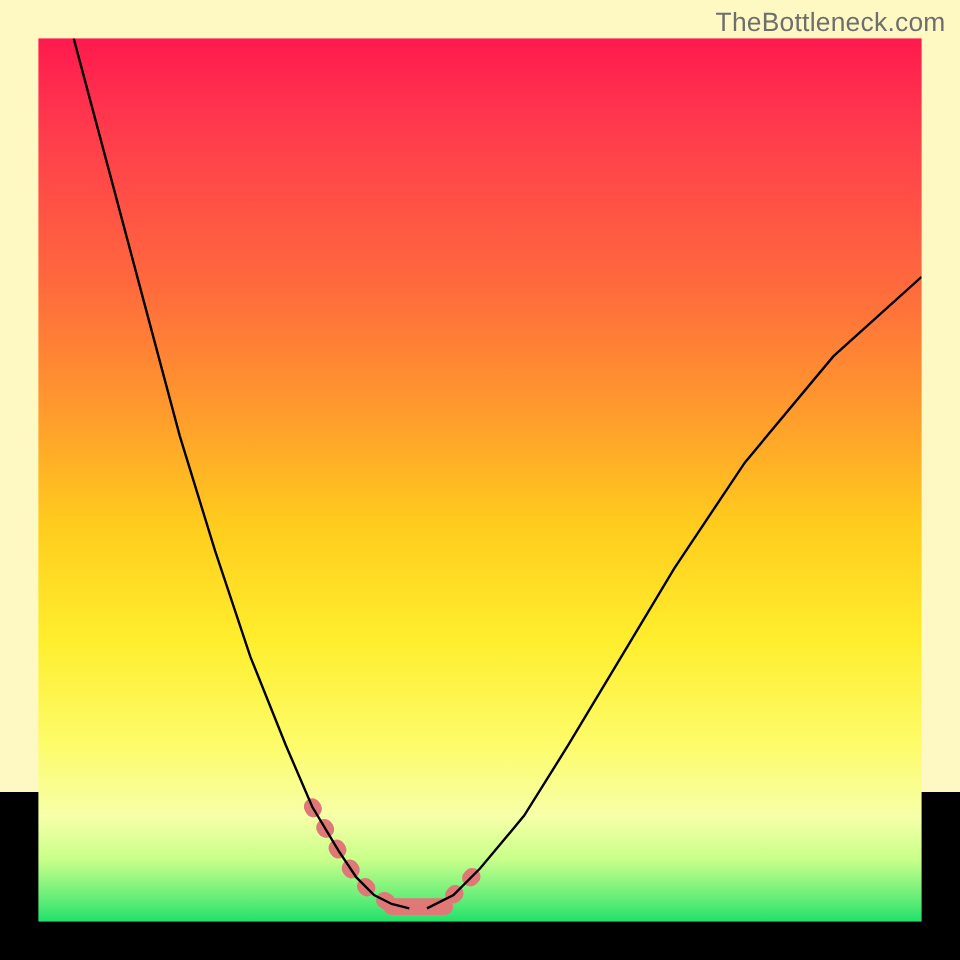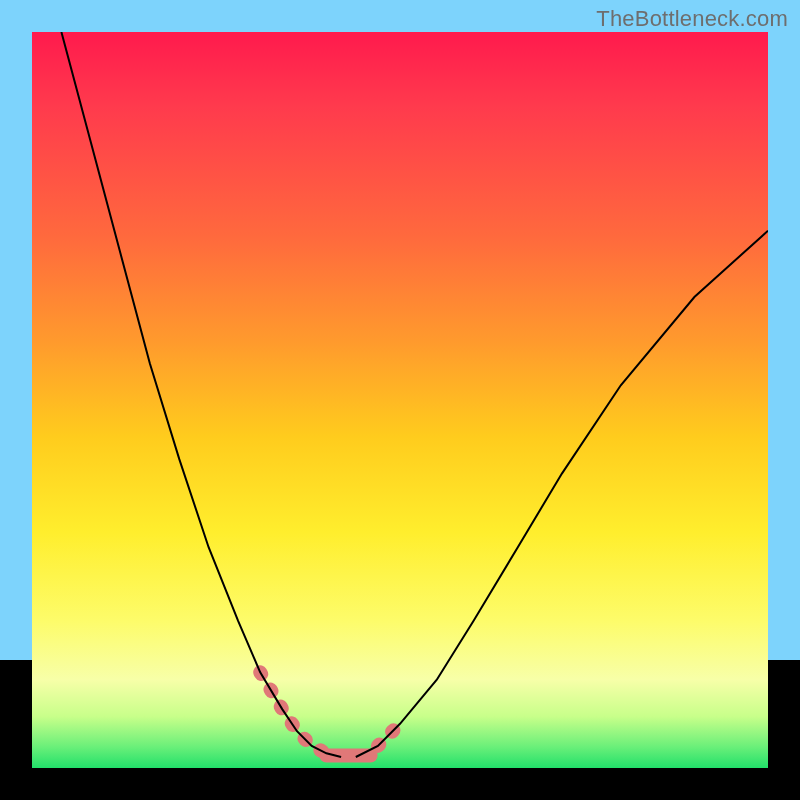--- a/index.html
+++ b/index.html
@@ -10,21 +10,21 @@
     background: #000000;
     overflow: hidden;
     font-family: Arial, Helvetica, sans-serif;
   }
   .frame {
     position: absolute;
     top: 0;
     left: 0;
     width: 800px;
     height: 660px;
-    background: #7dd3fc;
+    background: #fef9c3;
   }
   .plot-area {
     position: absolute;
     top: 32px;
     left: 32px;
     width: 736px;
     height: 736px;
     
     background: linear-gradient(
       to bottom,

